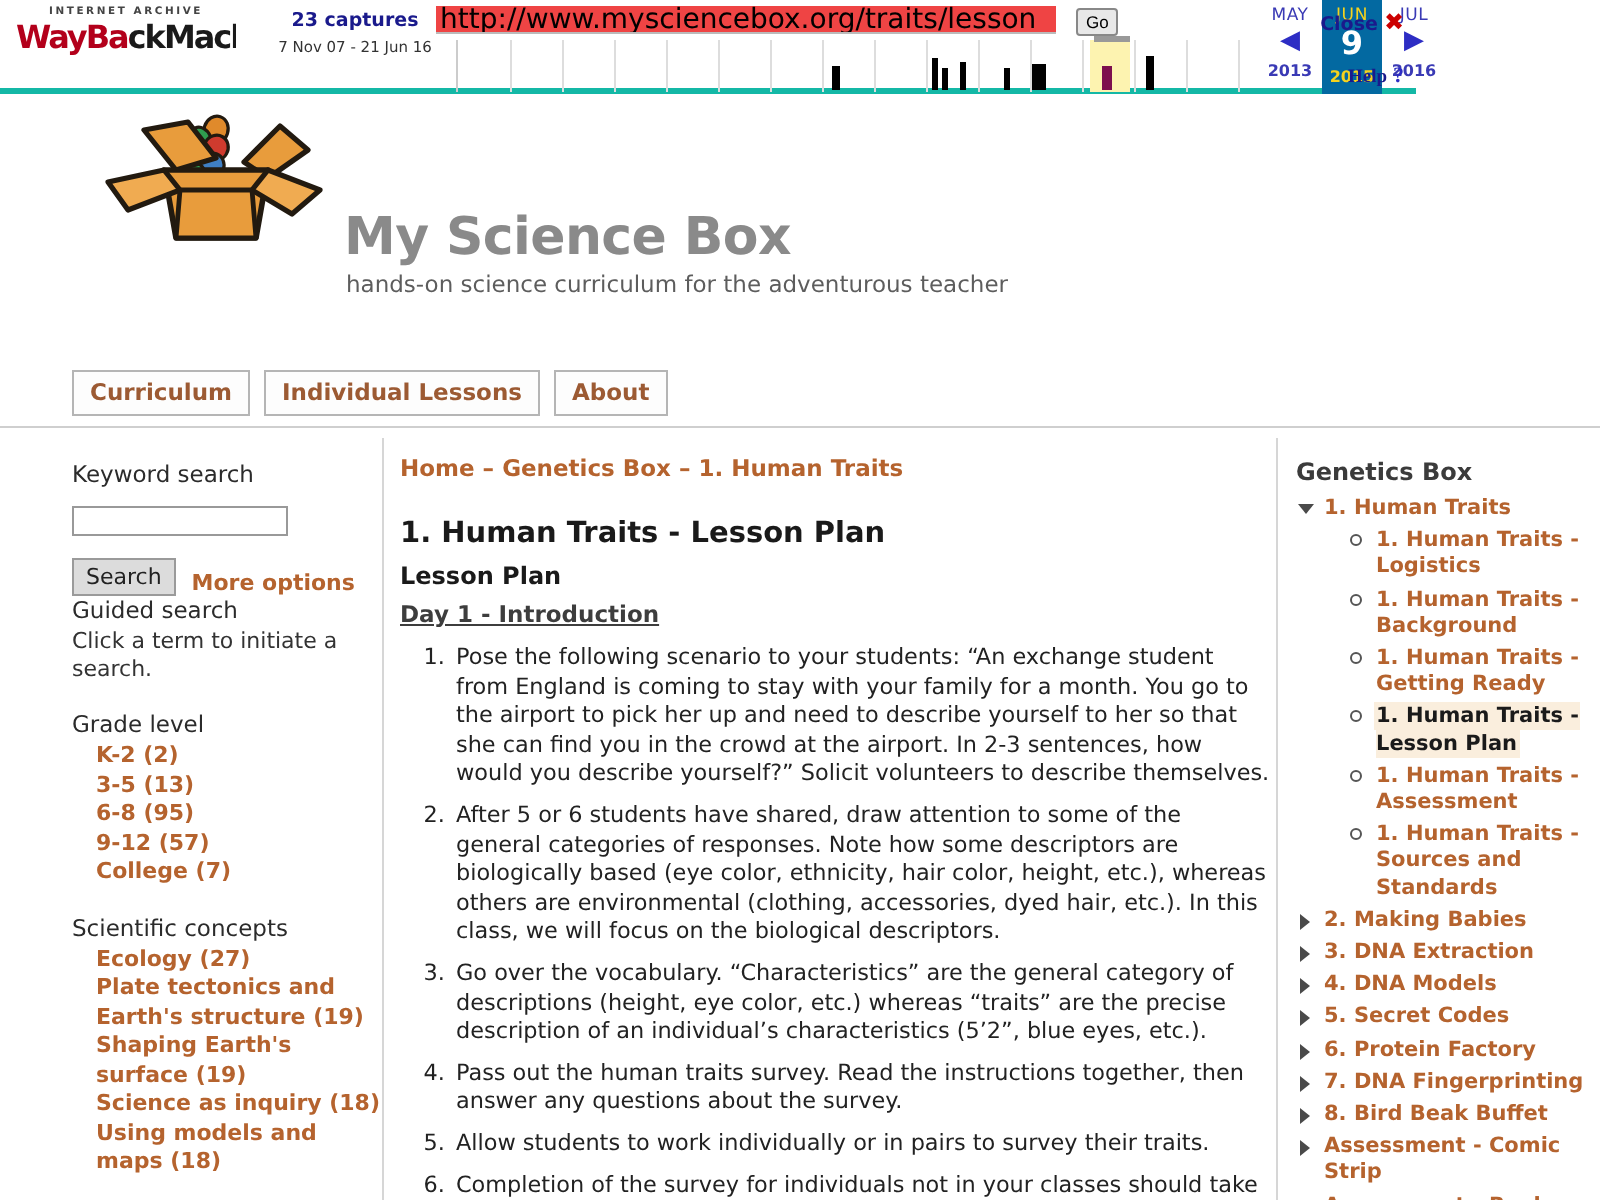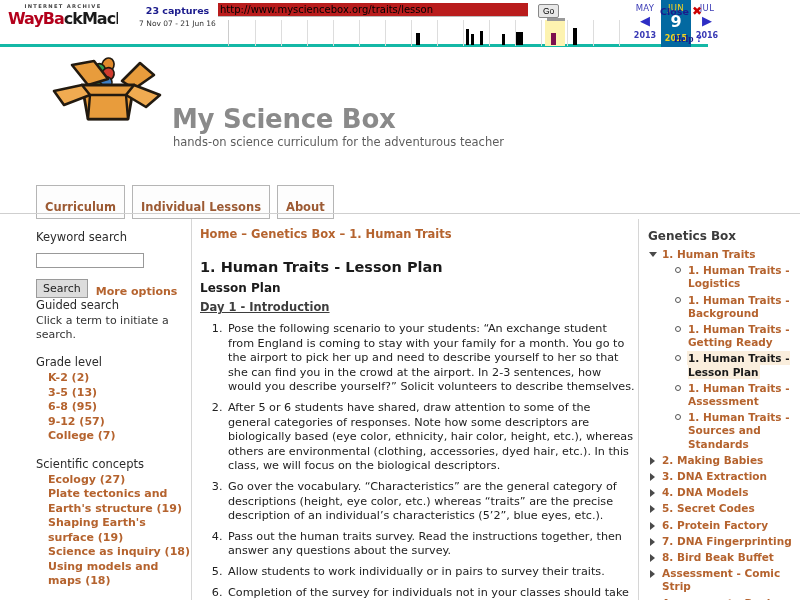--- a/index.html
+++ b/index.html
@@ -46,22 +46,22 @@
   .wb-captures .cap-count { color: #1a1a8c; font-weight: bold; font-size: 9.5px; }
   .wb-captures .cap-range { color: #333; font-size: 7.5px; margin-top: 3px; }
 
   .wb-urlbar {
     position: absolute; left: 218px; top: 3px;
     width: 330px; height: 15px;
   }
   .wb-url {
     width: 310px; height: 14px;
     border: none; border-bottom: 1px solid #bbb;
-    font-size: 10px; color: #000;
-    padding: 0 2px; background: #b91c1c;
+    font-size: 14px; color: #000;
+    padding: 0 2px; background: #ef4444;
     font-family: "DejaVu Sans", sans-serif;
     outline: none;
   }
   .wb-go {
     position: absolute; left: 538px; top: 4px;
     font-size: 8.5px; padding: 0px 4px;
     border: 1px solid #888; background: #e8e8e8;
     border-radius: 2px; line-height: 12px; height: 14px;
     color: #000; cursor: pointer;
   }
@@ -122,21 +122,21 @@
     position: absolute; left: 173px; top: 88px;
     font-size: 11.5px; color: #5d5d5d; font-weight: normal;
   }
 
   .nav-tabs { position: absolute; left: 36px; top: 138px; display: flex; gap: 7px; }
   .nav-tab {
     border: 1px solid #b5b5b5;
     background: #fdfdfd;
     color: #9c5a33;
     font-size: 11.5px; font-weight: bold;
-    padding: 14px 8px 4px 8px;
+    padding: 3px 8px 4px 8px;
     cursor: pointer;
     white-space: nowrap;
   }
 
   .rule {
     position: absolute; left: 0; top: 166px; width: 800px; height: 1px; background: #cfcfcf;
   }
 
   
   .cols { position: absolute; left: 0; top: 170px; width: 800px; height: 383px; }

